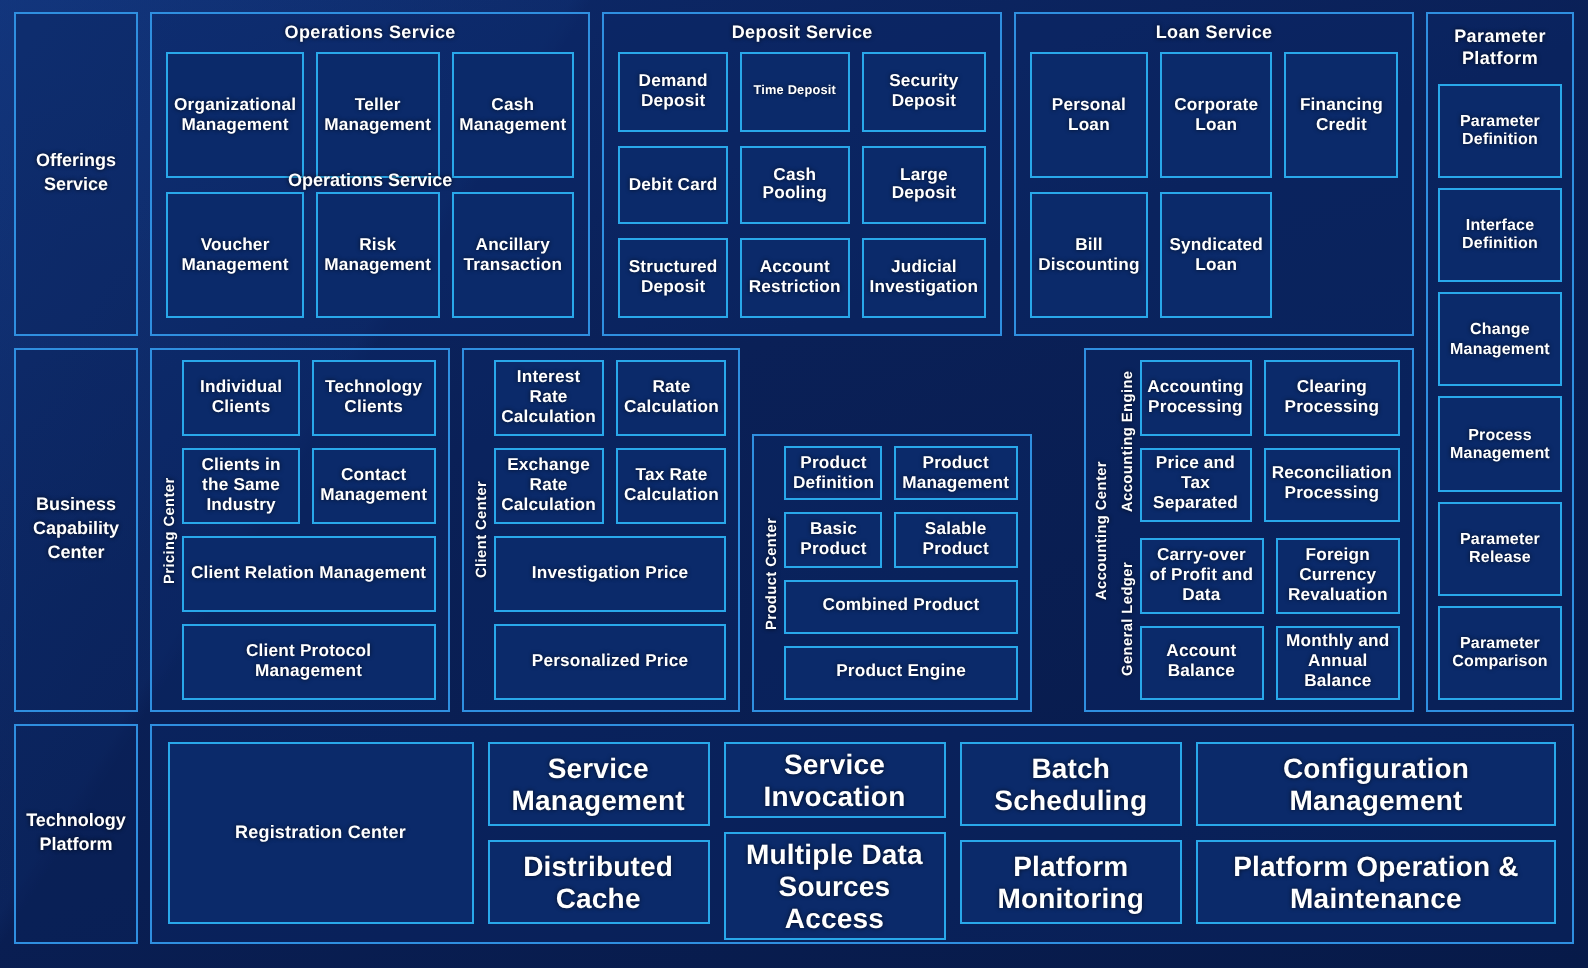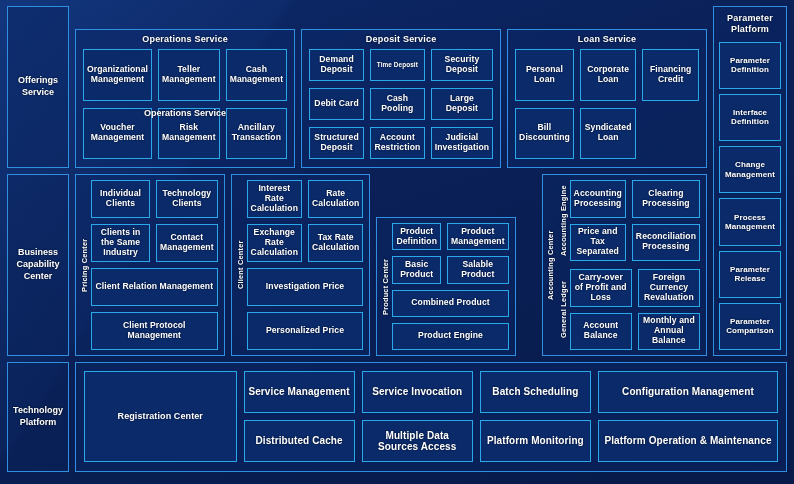--- a/index.html
+++ b/index.html
@@ -69,21 +69,21 @@
     justify-content: center;
     text-align: center;
     font-size: 9px;
     font-weight: bold;
     line-height: 1.3;
     padding: 3px;
     text-shadow: 0 0 2px rgba(0,0,0,0.8);
   }
 
   
-  #offerings-groups { display: flex; gap: 6px; flex: 1; margin-top: 23px; }
+  #offerings-groups { display: flex; gap: 6px; flex: 1; }
   .svc-group {
     flex: 1;
     border: 1.5px solid #2f8fe0;
     background: rgba(12,40,104,0.45);
     padding: 0 7px 8px;
     display: flex;
     flex-direction: column;
     position: relative;
   }
   .svc-grid {
@@ -183,21 +183,21 @@
     gap: 7px;
     padding: 8px 8px 9px;
   }
   #tech-registration { flex: 1.30; font-size: 9px; }
   .tech-col {
     flex: 1;
     display: flex;
     flex-direction: column;
     gap: 7px;
   }
-  .tech-col .leaf { flex: 1; font-size: 10px; }
+  .tech-col .leaf { flex: 1; font-size: 14px; }
   #tech-col-wide { flex: 1.62; }
 </style>
 </head>
 <body>
 
 <div id="diagram">
 
   <div class="row" id="row-offerings">
 
     <div class="rail">Offerings Service</div>
@@ -309,21 +309,21 @@
               <div class="leaf">Accounting Processing</div>
               <div class="leaf">Clearing Processing</div>
               <div class="leaf">Price and Tax Separated</div>
               <div class="leaf">Reconciliation Processing</div>
             </div>
           </div>
 
           <div class="acct-block">
             <div class="vlabel">General Ledger</div>
             <div class="acct-grid">
-              <div class="leaf">Carry-over of Profit and Loss</div>
+              <div class="leaf">Carry-over of Profit and Data</div>
               <div class="leaf">Foreign Currency Revaluation</div>
               <div class="leaf">Account Balance</div>
               <div class="leaf">Monthly and Annual Balance</div>
             </div>
           </div>
 
         </div>
       </div>
 
     </div>

